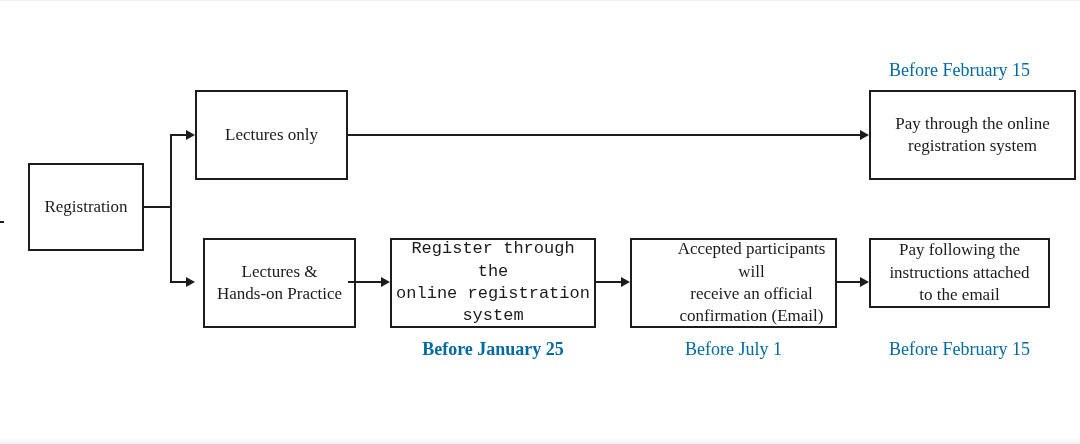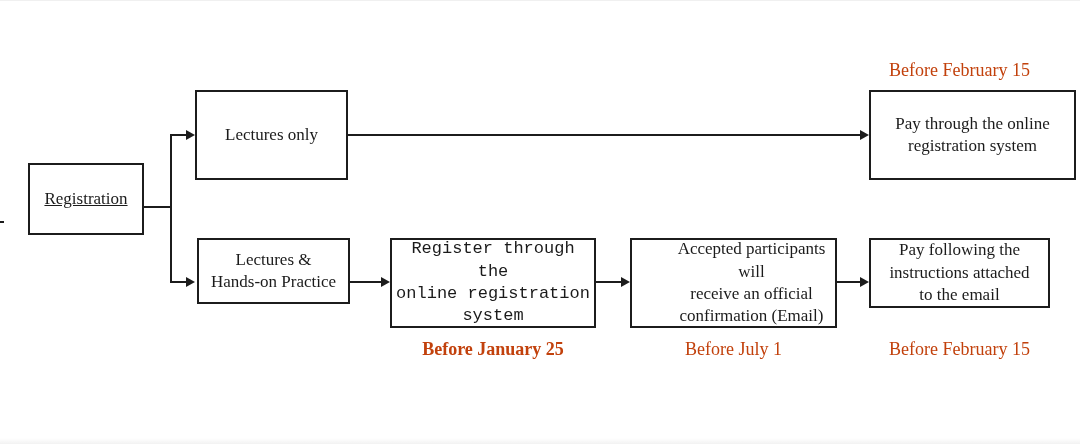--- a/index.html
+++ b/index.html
@@ -41,39 +41,39 @@
     white-space: pre-line;
     font-size: 17px;
     line-height: 1.32;
     color: #1b1b1b;
   }
   .deadline {
     position: absolute;
     font-size: 18px;
     line-height: 20px;
     text-align: center;
-    color: #c2410c;
+    color: #0369a1;
   }
   .edge {
     position: absolute;
     background: #1c1c1c;
   }
   .arrow-head {
     position: absolute;
     width: 0;
     height: 0;
     border-top: 5px solid transparent;
     border-bottom: 5px solid transparent;
     border-left: 9px solid #1c1c1c;
   }
 
   
-  #node-registration      { left: 28px;  top: 163px; width: 116px; height: 72px; text-decoration: underline; }
+  #node-registration      { left: 28px;  top: 163px; width: 116px; height: 88px; }
   #node-lectures-only     { left: 195px; top: 90px;  width: 153px; height: 90px; }
-  #node-lectures-hands-on { left: 197px; top: 238px; width: 153px; height: 66px; }
+  #node-lectures-hands-on { left: 203px; top: 238px; width: 153px; height: 90px; }
   #node-pay-online        { left: 869px; top: 90px;  width: 207px; height: 90px; }
   #node-register-online   { left: 390px; top: 238px; width: 206px; height: 90px; font-family: Liberation Mono, monospace; }
   #node-confirmation      { left: 630px; top: 238px; width: 207px; height: 90px; padding-left: 36px; }
   #node-pay-email         { left: 869px; top: 238px; width: 181px; height: 70px; }
 
   
   #deadline-pay-online   { left: 869px; top: 60px;  width: 181px; }
   #deadline-register     { left: 390px; top: 339px; width: 206px; font-weight: bold; }
   #deadline-confirmation { left: 630px; top: 339px; width: 207px; }
   #deadline-pay-email    { left: 869px; top: 339px; width: 181px; }

